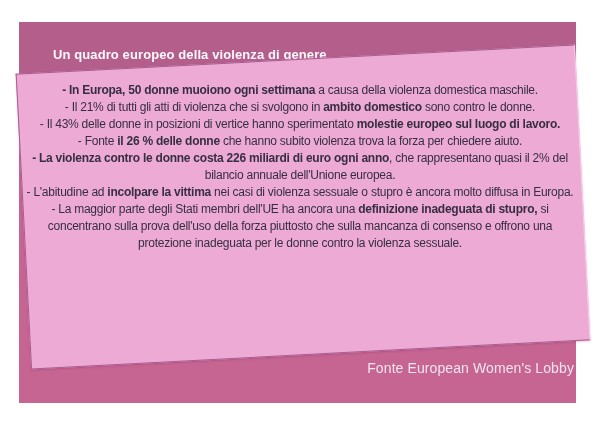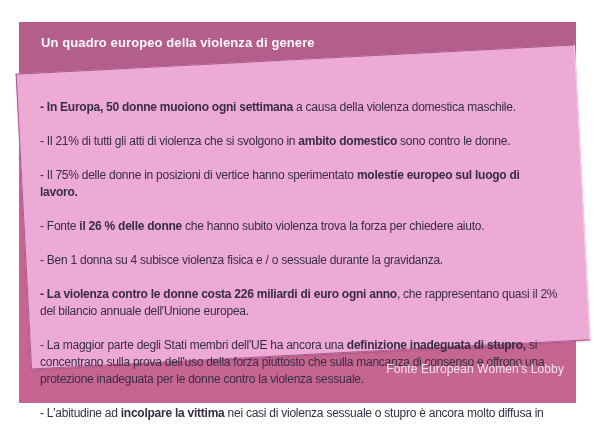--- a/index.html
+++ b/index.html
@@ -27,21 +27,21 @@
   .slide{
     position:absolute;left:19px;top:22px;width:557px;height:381px;
     background:var(--slide-bg);
   }
   .title-band{
     position:absolute;left:0;top:0;right:0;height:58px;
     background:var(--band-bg);
     z-index:1;
   }
   .slide-title{
-    margin:0;
+    margin:12px;
     padding:13px 0 0 22px;
     font-size:13px;
     font-weight:bold;
     letter-spacing:0.1px;
     color:var(--title-text);
   }
   .content-box{
     position:absolute;left:4px;top:37px;width:560px;height:296px;
     background:var(--box-bg);
     border:1px solid var(--box-edge);
@@ -51,45 +51,44 @@
     z-index:2;
   }
   .bullet-list{
     position:absolute;left:4px;top:60px;width:554px;
     z-index:3;
     color:var(--body-text);
     font-size:12px;
     line-height:17px;
     letter-spacing:-0.25px;
   }
-  .bullet-list p{margin:17px;}
+  .bullet-list p{margin:0;text-align:center;}
   .bullet-list .b{font-weight:bold;}
   .source-credit{
-    position:absolute;right:12px;bottom:27px;
+    position:absolute;right:2px;bottom:27px;
     z-index:3;
-    font-size:12px;
+    font-size:14px;
     letter-spacing:0.1px;
     color:var(--source-text);
     padding-left:23px;
   }
 </style>
 </head>
 <body>
 
 <div class="stage">
   <div class="slide">
     <div class="title-band">
       <h1 class="slide-title">Un quadro europeo della violenza di genere</h1>
     </div>
     <div class="content-box"></div>
     <div class="bullet-list">
         <p><span class="b">- In Europa, 50 donne muoiono ogni settimana</span><span> a causa della violenza domestica maschile.</span></p>
         <p><span>- Il 21% di tutti gli atti di violenza che si svolgono in </span><span class="b">ambito domestico</span><span> sono contro le donne.</span></p>
-        <p><span>- Il 75% delle donne in posizioni di vertice hanno sperimentato </span><span class="b">molestie europeo sul luogo di lavoro.</span></p>
+        <p><span>- Il 43% delle donne in posizioni di vertice hanno sperimentato </span><span class="b">molestie europeo sul luogo di lavoro.</span></p>
         <p><span>- Fonte </span><span class="b">il 26 % delle donne</span><span> che hanno subito violenza trova la forza per chiedere aiuto.</span></p>
-        <p><span>- Ben 1 donna su 4 subisce violenza fisica e / o sessuale durante la gravidanza.</span></p>
         <p><span class="b">- La violenza contro le donne costa 226 miliardi di euro ogni anno</span><span>, che rappresentano quasi il 2% del bilancio annuale dell'Unione europea.</span></p>
+        <p><span>- L'abitudine ad </span><span class="b">incolpare la vittima</span><span> nei casi di violenza sessuale o stupro è ancora molto diffusa in Europa.</span></p>
         <p><span>- La maggior parte degli Stati membri dell'UE ha ancora una </span><span class="b">definizione inadeguata di stupro,</span><span> si concentrano sulla prova dell'uso della forza piuttosto che sulla mancanza di consenso e offrono una protezione inadeguata per le donne contro la violenza sessuale.</span></p>
-        <p><span>- L'abitudine ad </span><span class="b">incolpare la vittima</span><span> nei casi di violenza sessuale o stupro è ancora molto diffusa in Europa.</span></p>
       </div>
     <div class="source-credit">Fonte European Women's Lobby</div>
   </div>
 </div>
 
 </body></html>

